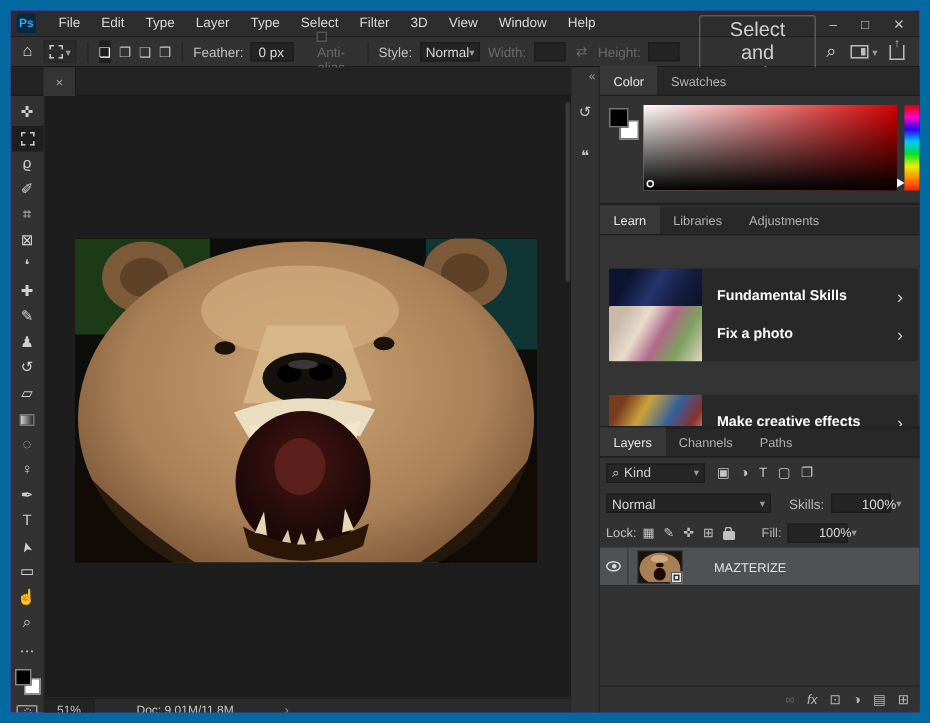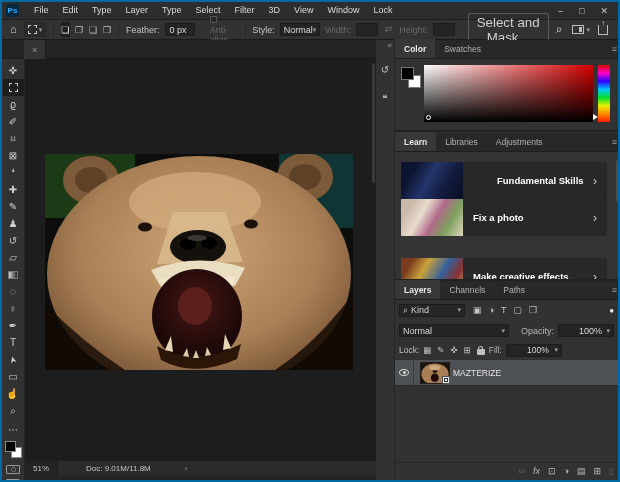--- a/index.html
+++ b/index.html
@@ -1,20 +1,20 @@
 <!DOCTYPE html>
 <html><head>
 <meta charset="utf-8">
 <style>
   html,body{margin:0;padding:0;background:#000;}
   .window{
     position:relative;width:620px;height:482px;overflow:hidden;
     background:#6d28d9;color:#d6d6d6;
     font-family:"Liberation Sans", sans-serif;font-size:9px;
-    box-sizing:border-box;border:2px solid #0369a1;
+    box-sizing:border-box;border:7px solid #0369a1;
   }
   .window *{box-sizing:border-box;}
 
   
   .titlebar{position:absolute;left:0;top:0;width:100%;height:18px;display:flex;align-items:center;
     background:#2d2d2d;border-bottom:1px solid #1f1f1f;padding-left:4px;}
   .ps-logo{width:13px;height:13px;background:#06293f;color:#31a8ff;font-size:8px;font-weight:bold;
     display:flex;align-items:center;justify-content:center;border-radius:2px;margin-right:8px;}
   .menu-item{padding:0 7px;color:#d9d9d9;cursor:default;line-height:17px;}
   .win-controls{margin-left:auto;display:flex;align-items:center;gap:16px;padding-right:10px;color:#c9c9c9;font-size:9px;}
@@ -80,21 +80,21 @@
   
   .dock{position:absolute;left:374px;top:38px;width:246px;bottom:0;background:#2b2b2b;}
   .dock-strip{position:absolute;left:0;top:0;width:19px;bottom:0;background:#323232;border-right:1px solid #262626;}
   .strip-collapse{position:absolute;right:2px;top:1px;color:#9a9a9a;font-size:8px;}
   .strip-icon{width:15px;height:15px;margin:6px auto 14px;color:#c5c5c5;font-size:10px;display:flex;align-items:center;justify-content:center;}
   .strip-icons{padding-top:16px;}
   .panels{position:absolute;left:19px;top:0;right:0;bottom:0;background:#323232;}
 
   .ptabs{height:19px;background:#282828;display:flex;align-items:flex-end;border-bottom:1px solid #1e1e1e;position:relative;}
   .ptab{height:19px;display:flex;align-items:center;padding:0 9px;color:#b2b2b2;font-size:8.5px;}
-  .ptab.active{background:#383838;color:#e8e8e8;font-weight:bold;text-align:center;}
+  .ptab.active{background:#383838;color:#e8e8e8;font-weight:normal;text-align:center;}
   .pmenu{position:absolute;right:5px;top:4px;color:#9a9a9a;font-size:9px;}
 
   .color-group{position:absolute;left:0;top:0;width:100%;height:91px;}
   .color-content{position:relative;height:71px;background:#323232;}
   .mini-fg{position:absolute;left:6px;top:8px;width:13px;height:13px;background:#000;border:1px solid #777;z-index:2;}
   .mini-bg{position:absolute;left:13px;top:16px;width:13px;height:13px;background:#fff;border:1px solid #777;}
   .sat-box{position:absolute;left:29px;top:6px;width:169px;height:57px;
     background:linear-gradient(to bottom, rgba(0,0,0,0), #000),linear-gradient(to right,#fff,#d40000);}
   .sat-marker{position:absolute;left:2px;bottom:2px;width:5px;height:5px;border:1px solid #fff;border-radius:50%;}
   .hue-strip{position:absolute;left:203px;top:6px;width:12px;height:57px;
@@ -118,37 +118,37 @@
 
   .layers-group{position:absolute;left:0;top:241px;width:100%;bottom:0;}
   .row{position:absolute;left:0;width:100%;display:flex;align-items:center;}
   .filter-row{top:21px;height:16px;padding:0 4px;gap:4px;}
   .kind-box{width:66px;height:13px;background:#262626;border:1px solid #1d1d1d;display:flex;align-items:center;gap:3px;padding:0 3px;color:#d0d0d0;}
   .f-icons{display:flex;gap:7px;margin-left:4px;color:#c5c5c5;font-size:9px;}
   .f-toggle{margin-left:auto;margin-right:4px;color:#e8e8e8;font-size:8px;}
   .blend-row{top:42px;height:15px;padding:0 4px;gap:4px;}
   .blend-select{width:110px;}
   .opacity-lab{margin-left:8px;color:#b5b5b5;}
-  .val-box{width:56px;padding-left:20px;}
+  .val-box{width:40px;padding-left:20px;}
   .lock-row{top:62px;height:14px;padding:0 4px;gap:4px;font-size:8.5px;}
   .lock-icons{display:flex;gap:6px;color:#c0c0c0;font-size:8.5px;align-items:center;}
   .css-lock{position:relative;width:8px;height:9px;}
   .css-lock .shackle{position:absolute;left:1px;top:0;width:5px;height:4px;border:1px solid #c0c0c0;border-bottom:none;border-radius:3px 3px 0 0;}
   .css-lock .body{position:absolute;left:0;top:3px;width:8px;height:6px;background:#c0c0c0;border-radius:1px;}
-  .fill-lab{margin-left:0;color:#b5b5b5;}
+  .fill-lab{margin-left:14px;color:#b5b5b5;}
   .layer-list{position:absolute;left:0;top:79px;right:0;bottom:18px;background:#323232;}
   .layer-row{height:26px;background:#4e5254;display:flex;align-items:center;border-bottom:1px solid #2a2a2a;}
   .eye-cell{width:19px;height:100%;border-right:1px solid #3a3d3f;display:flex;align-items:center;justify-content:center;}
   .eye{width:10px;height:7px;border:1px solid #d8d8d8;border-radius:50%;display:flex;align-items:center;justify-content:center;}
   .eye i{width:3px;height:3px;background:#d8d8d8;border-radius:50%;}
   .layer-thumb{width:30px;height:22px;margin-left:6px;border:1px solid #1f1f1f;position:relative;flex:none;}
   .so-badge{position:absolute;right:-1px;bottom:-1px;width:8px;height:8px;background:#e8e8e8;border:1px solid #555;
     display:flex;align-items:center;justify-content:center;}
   .so-badge i{width:4px;height:4px;border:1px solid #333;}
-  .layer-name{margin-left:3px;color:#e2e2e2;font-size:8.5px;}
+  .layer-name{margin-left:21px;color:#e2e2e2;font-size:8.5px;}
   .layers-footer{position:absolute;left:0;right:0;bottom:2px;height:16px;border-top:1px solid #262626;
     display:flex;align-items:center;justify-content:flex-end;gap:8px;padding:0 8px;background:#323232;}
   .foot-ic{color:#b8b8b8;font-size:9px;font-style:normal;}
   .foot-ic.dim{color:#606060;}
 
   .g-dim{color:#6a6a6a;}
 </style>
 </head>
 <body>
 
@@ -159,21 +159,21 @@
     <span class="menu-item">File</span>
     <span class="menu-item">Edit</span>
     <span class="menu-item">Type</span>
     <span class="menu-item">Layer</span>
     <span class="menu-item">Type</span>
     <span class="menu-item">Select</span>
     <span class="menu-item">Filter</span>
     <span class="menu-item">3D</span>
     <span class="menu-item">View</span>
     <span class="menu-item">Window</span>
-    <span class="menu-item">Lock</span>
+    <span class="menu-item">Help</span>
     <div class="win-controls">
       <span>–</span>
       <span>□</span>
       <span>✕</span>
     </div>
   </div>
 
   <div class="optionsbar">
     <span class="icon-btn">⌂</span>
     <div class="preset-box">
@@ -392,21 +392,21 @@
       <div class="divider" style="top:90px;"></div>
 
       <div class="learn-group">
         <div class="ptabs">
           <div class="ptab active">Learn</div>
           <div class="ptab">Libraries</div>
           <div class="ptab">Adjustments</div>
           <span class="pmenu">≡</span>
         </div>
         <div class="learn-content">
-          <div class="learn-card" style="top:10px;gap:24px;">
+          <div class="learn-card" style="top:22px;">
             <div class="card-thumb thumb1"></div>
             <div class="card-body">
               <span class="card-title">Fundamental Skills</span>
               <span class="card-chev">›</span>
             </div>
           </div>
           <div class="learn-card" style="top:47px;">
             <div class="card-thumb thumb2"></div>
             <div class="card-body">
               <span class="card-title">Fix a photo</span>
@@ -447,21 +447,21 @@
             <span>❐</span>
           </div>
           <span class="f-toggle">●</span>
         </div>
 
         <div class="row blend-row">
           <div class="select-box blend-select">
             <span>Normal</span>
             <span class="chev">▾</span>
           </div>
-          <span class="opacity-lab">Opacity:</span>
+          <span class="opacity-lab">Skills:</span>
           <div class="select-box val-box">
             <span>100%</span>
             <span class="chev">▾</span>
           </div>
         </div>
 
         <div class="row lock-row">
           <span class="lab">Lock:</span>
           <div class="lock-icons">
             <span>▦</span>

